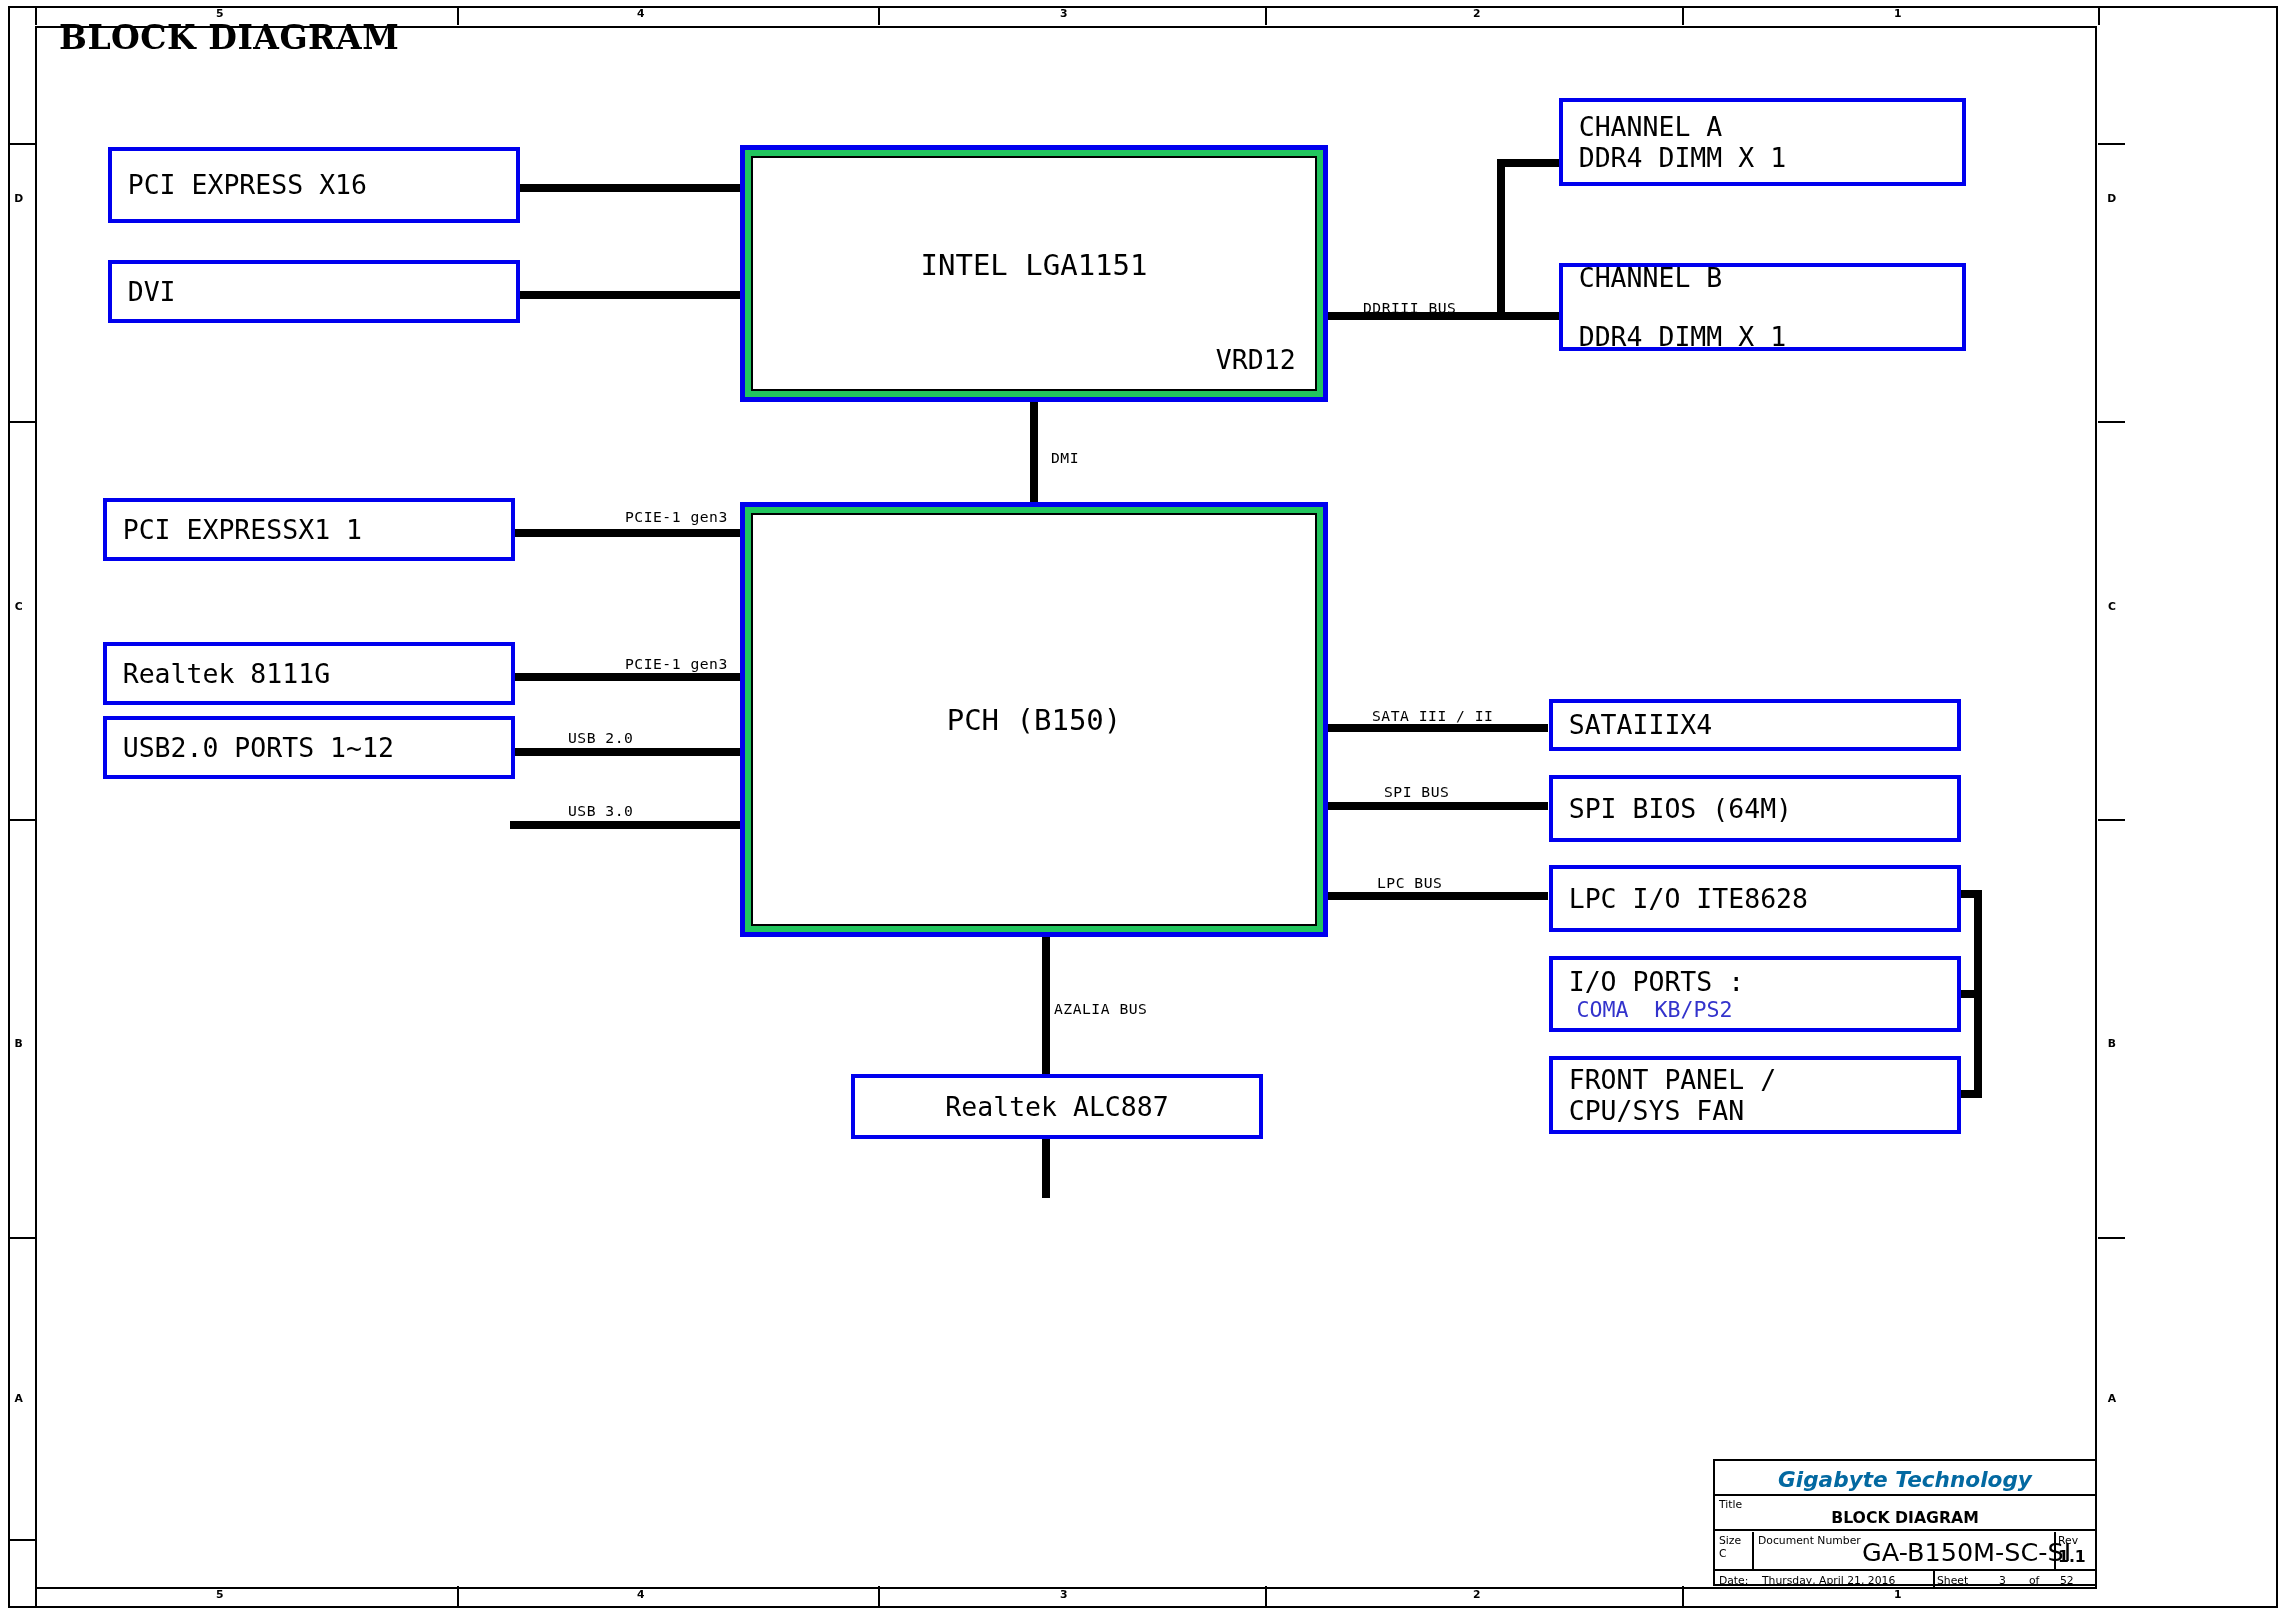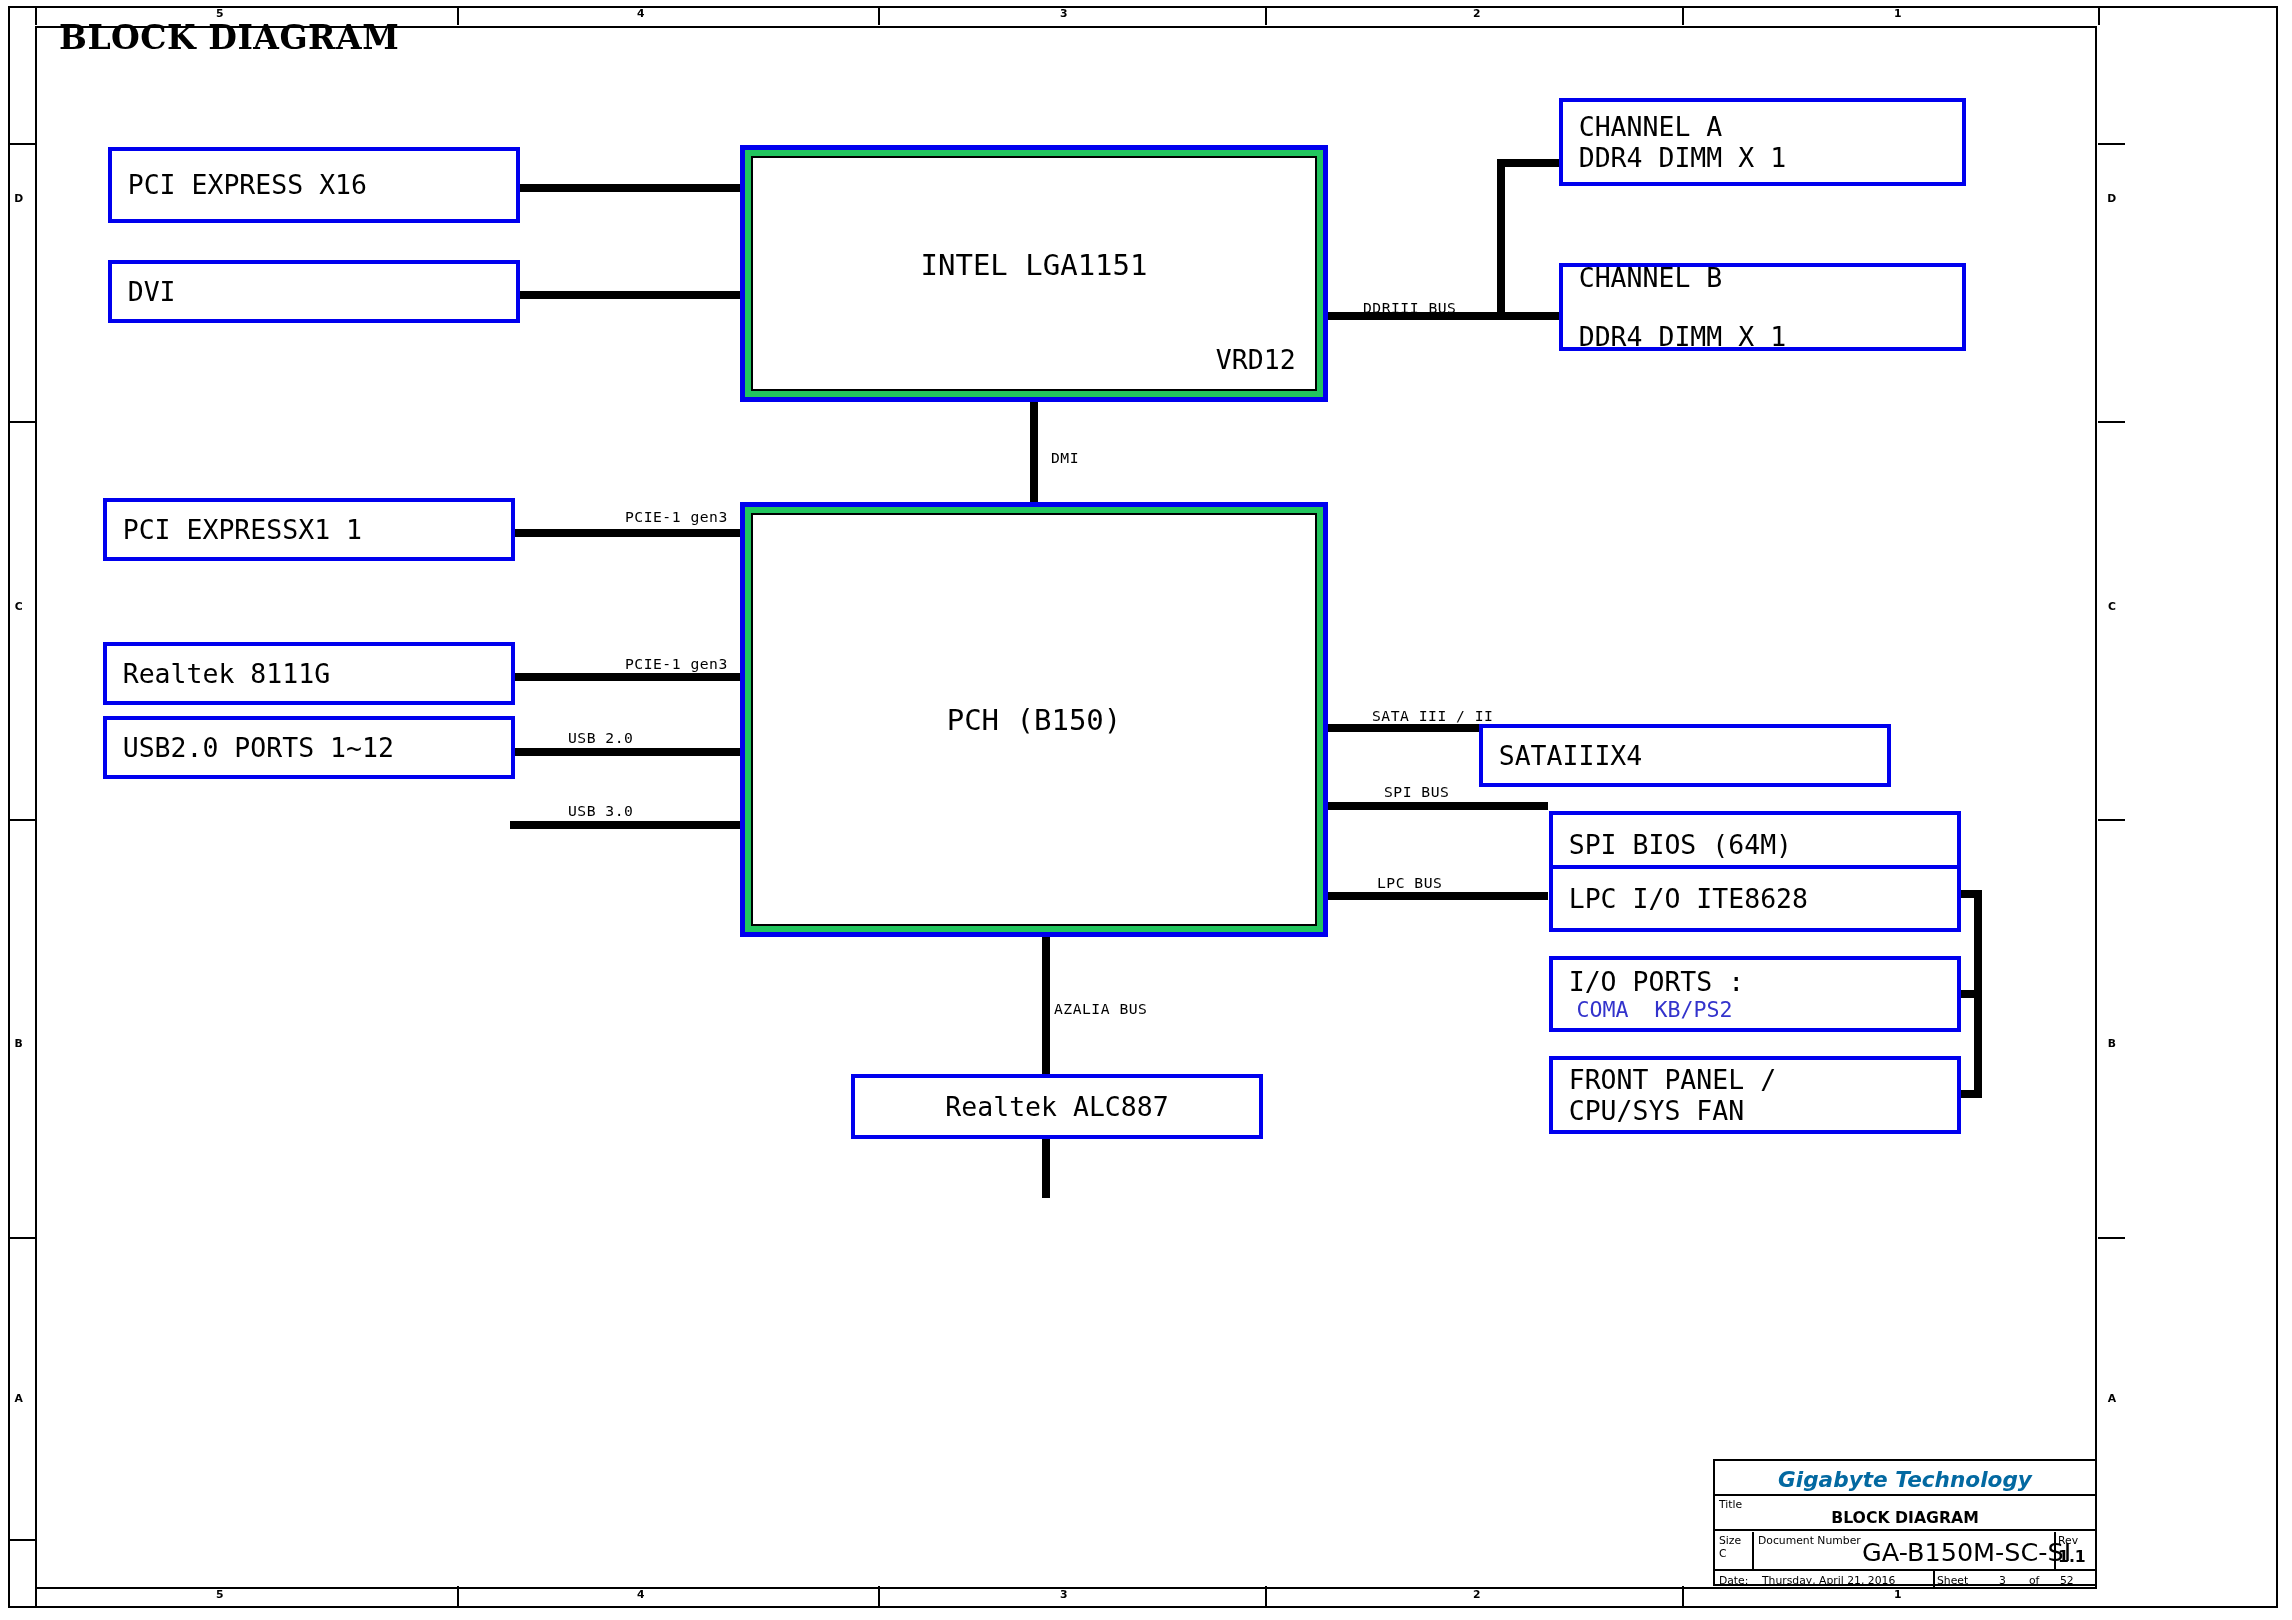--- a/index.html
+++ b/index.html
@@ -189,25 +189,25 @@
   <div class="blk" style="left:103px;top:716px;width:412px;height:63px;">
     <div class="t1">USB2.0 PORTS 1~12</div>
   </div>
 
 
   <div class="chip" style="left:740px;top:502px;width:588px;height:435px;">
     <div class="inner"></div>
     <div class="ctitle" style="top:196px;left:0;">PCH (B150)</div>
   </div>
 
-  <div class="blk" style="left:1479px;top:699px;width:412px;height:63px;margin-top:25px;">
+  <div class="blk" style="left:1549px;top:699px;width:412px;height:52px;">
     <div class="t1">SATAIIIX4</div>
   </div>
 
-  <div class="blk" style="left:1549px;top:811px;width:412px;height:67px;">
+  <div class="blk" style="left:1549px;top:775px;width:412px;height:67px;">
     <div class="t1">SPI BIOS (64M)</div>
   </div>
 
   <div class="blk" style="left:1549px;top:865px;width:412px;height:67px;">
     <div class="t1">LPC I/O ITE8628</div>
   </div>
 
   <div class="blk" style="left:1549px;top:956px;width:412px;height:76px;">
     <div class="t1">I/O PORTS :</div>
     <div class="sub">COMA  KB/PS2</div>

